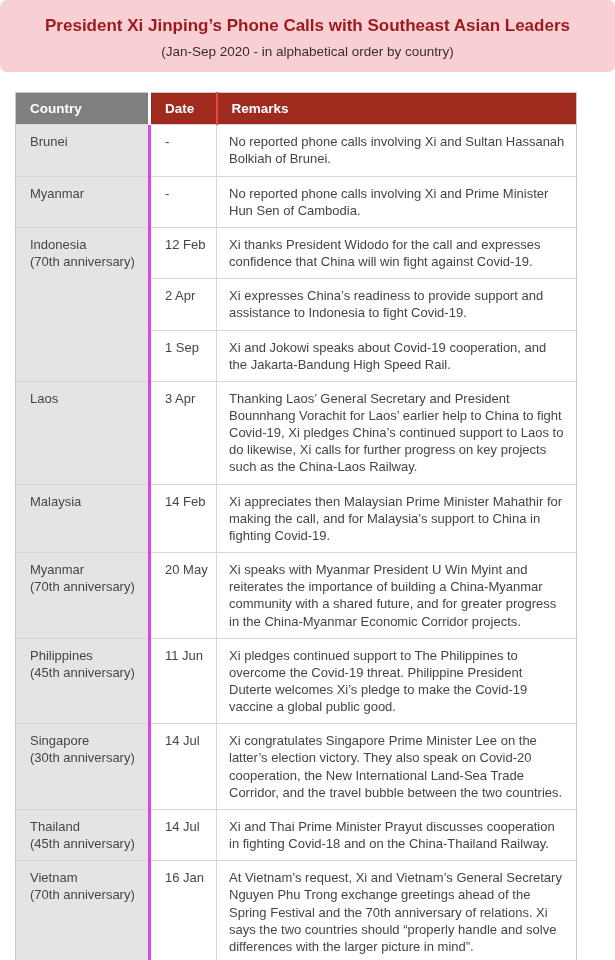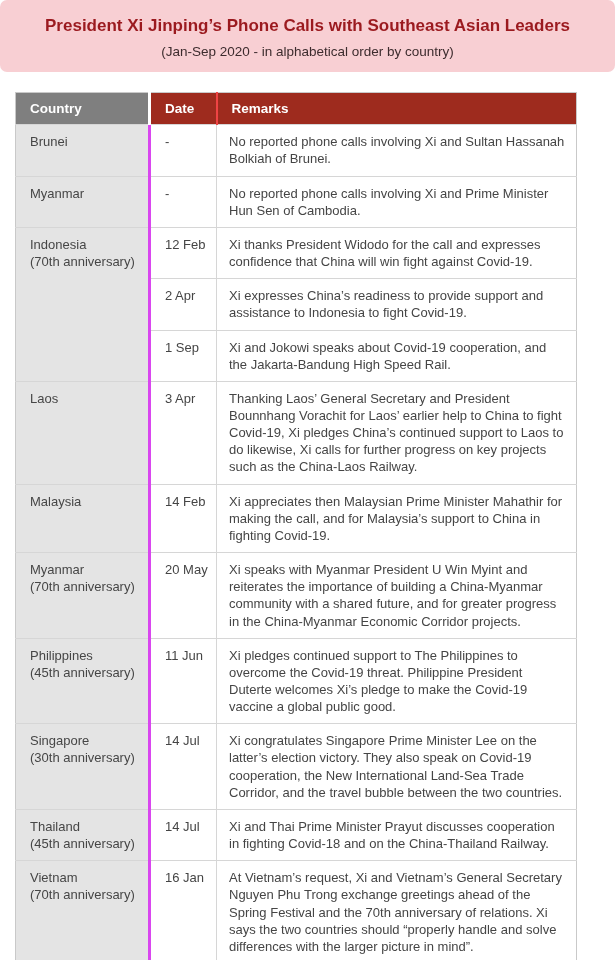--- a/index.html
+++ b/index.html
@@ -161,21 +161,21 @@
         <td class="date">11 Jun</td>
         <td class="remarks">Xi pledges continued support to The Philippines to overcome the Covid-19 threat. Philippine President Duterte welcomes Xi’s pledge to make the Covid-19 vaccine a global public good.</td>
       </tr>
 
       <tr>
         <td class="country">
           <div class="cname">Singapore</div>
           <div class="cnote">(30th anniversary)</div>
         </td>
         <td class="date">14 Jul</td>
-        <td class="remarks">Xi congratulates Singapore Prime Minister Lee on the latter’s election victory. They also speak on Covid-19 cooperation, the New International Land-Sea Trade Corridor, and the travel bubble between the two countries.</td>
+        <td class="remarks">Xi congratulates Singapore Prime Minister Lee on the latter’s election victory. They also speak on Covid-20 cooperation, the New International Land-Sea Trade Corridor, and the travel bubble between the two countries.</td>
       </tr>
 
       <tr>
         <td class="country">
           <div class="cname">Thailand</div>
           <div class="cnote">(45th anniversary)</div>
         </td>
         <td class="date">14 Jul</td>
         <td class="remarks">Xi and Thai Prime Minister Prayut discusses cooperation in fighting Covid-18 and on the China-Thailand Railway.</td>
       </tr>

